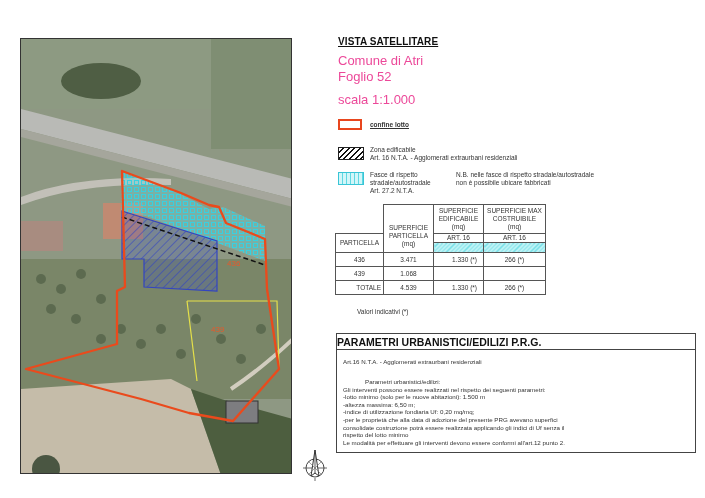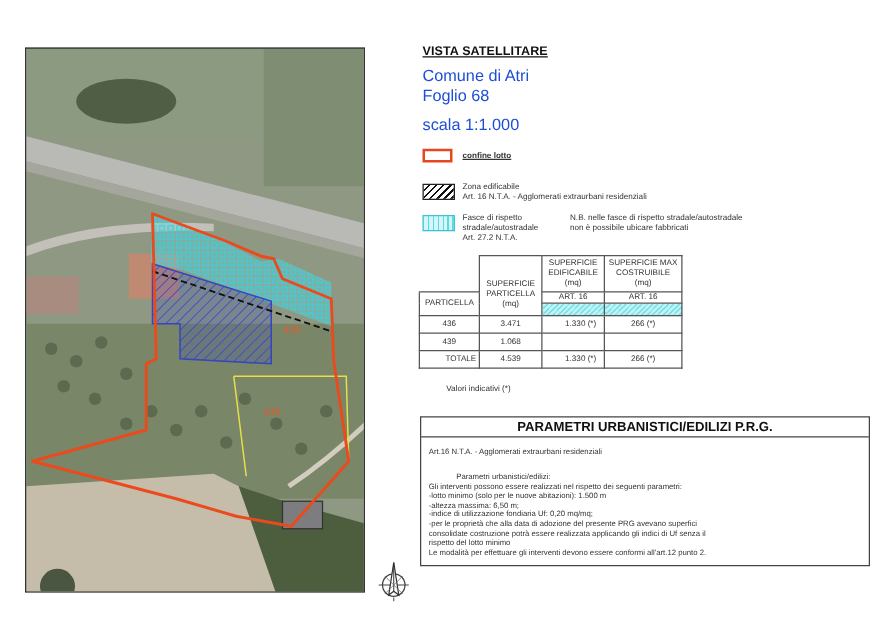--- a/index.html
+++ b/index.html
@@ -9,39 +9,39 @@
   
   .map { position: absolute; left: 20px; top: 38px; width: 272px; height: 436px;
          border: 1.5px solid #333; overflow: hidden; background: #8a9680; }
   .map svg { position: absolute; left: 0; top: 0; }
 
   .compass { position: absolute; left: 300px; top: 448px; width: 30px; height: 36px; }
 
   
   .title { position: absolute; left: 338px; top: 36px; font-size: 10px; font-weight: bold;
            text-decoration: underline; letter-spacing: 0.1px; color: #111; }
-  .subline { position: absolute; left: 338px; font-size: 13px; color: #1d4ed8; text-align: right; }
+  .subline { position: absolute; left: 338px; font-size: 13px; color: #ec4899; text-align: right; }
 
   
   .legend-item { position: absolute; left: 338px; font-size: 6.5px; line-height: 8px; color: #333; }
   .lg-box { position: absolute; width: 26px; height: 13px; }
   .lg-text { position: absolute; left: 32px; white-space: nowrap; }
   .nb { position: absolute; left: 456px; top: 171px; font-size: 6.5px; line-height: 8px; color: #333; white-space: nowrap; }
 
   
   .tbl { position: absolute; left: 335px; top: 204px; border-collapse: collapse; font-size: 6.5px; color: #333; }
   .tbl td { border: 1px solid #555; text-align: center; vertical-align: middle; padding: 0 2px; line-height: 8px; }
   .tbl td.blank { border-top: none; border-left: none; }
   .hatch-cyan { background: repeating-linear-gradient(135deg, #bff3f6 0 2px, #6fdde6 2px 3px); }
 
   .note { position: absolute; left: 357px; top: 308px; font-size: 6.5px; color: #333; }
 
   
   .pbox { position: absolute; left: 336px; top: 333px; width: 360px; height: 120px; border: 1px solid #444; }
-  .pbox-head { height: 16px; border-bottom: 1px solid #444; text-align: center; font-size: 10.5px;
+  .pbox-head { height: 16px; border-bottom: 1px solid #444; font-size: 10.5px;
                font-weight: bold; line-height: 16px; color: #111; }
   .pbox-art { position: absolute; left: 6px; top: 24px; font-size: 6.2px; color: #333; }
   .pbox-body { position: absolute; left: 6px; top: 44px; font-size: 6.2px; line-height: 7.6px; color: #333; width: 345px; }
   .pbox-body .indent { padding-left: 22px; }
 </style>
 </head>
 <body>
 
 <div class="map">
   <svg width="272" height="436" viewBox="0 0 272 436">
@@ -116,21 +116,21 @@
     <line x1="15" y1="33" x2="15" y2="30" stroke="#444" stroke-width="0.8"></line>
     <path d="M15 2 L19 28 L15 25 L11 28 Z" fill="#fff" stroke="#333" stroke-width="1"></path>
     <line x1="15" y1="2" x2="15" y2="25" stroke="#333" stroke-width="0.8"></line>
     <line x1="8" y1="13" x2="22" y2="27" stroke="#666" stroke-width="0.6"></line>
     <line x1="22" y1="13" x2="8" y2="27" stroke="#666" stroke-width="0.6"></line>
   </svg>
 </div>
 
 <div class="title">VISTA SATELLITARE</div>
 <div class="subline" style="top:53px">Comune di Atri</div>
-<div class="subline" style="top:69px">Foglio  68</div>
+<div class="subline" style="top:69px">Foglio  52</div>
 <div class="subline" style="top:92px">scala 1:1.000</div>
 
 <div class="legend-item" style="top:119px;">
   <div class="lg-box" style="top:0;left:0;width:24px;height:11px;border:2px solid #e8461e;"></div>
   <div class="lg-text" style="top:2px;font-weight:bold;text-decoration:underline;">confine lotto</div>
 </div>
 
 <div class="legend-item" style="top:146px;">
   <div class="lg-box" style="top:1px;left:0;border:1px solid #222;background:repeating-linear-gradient(135deg,#fff 0 2.5px,#111 2.5px 4px);"></div>
   <div class="lg-text" style="top:0;">Zona edificabile</div>

